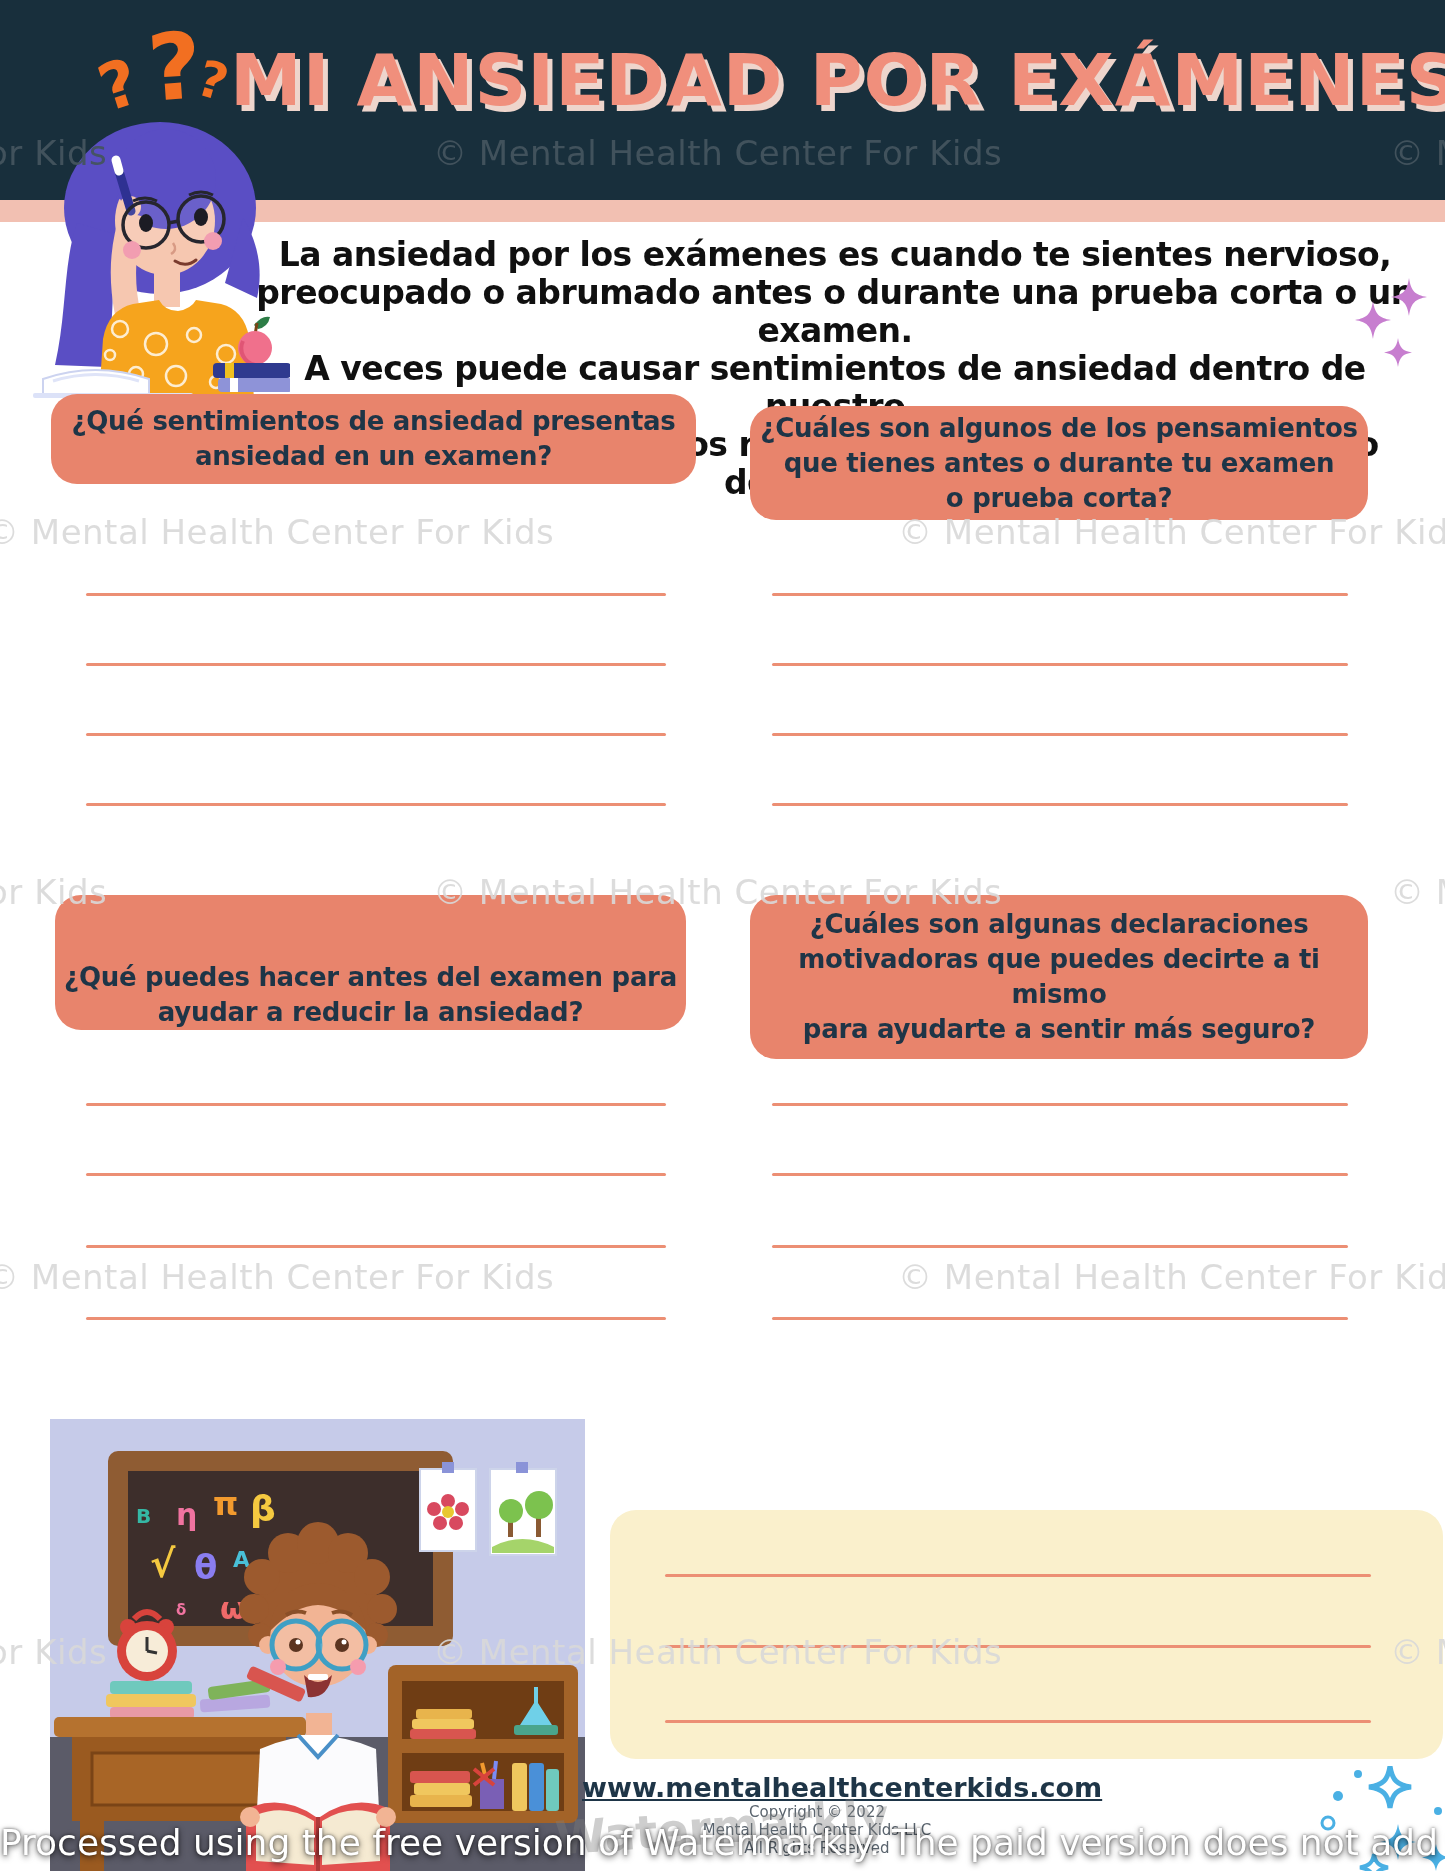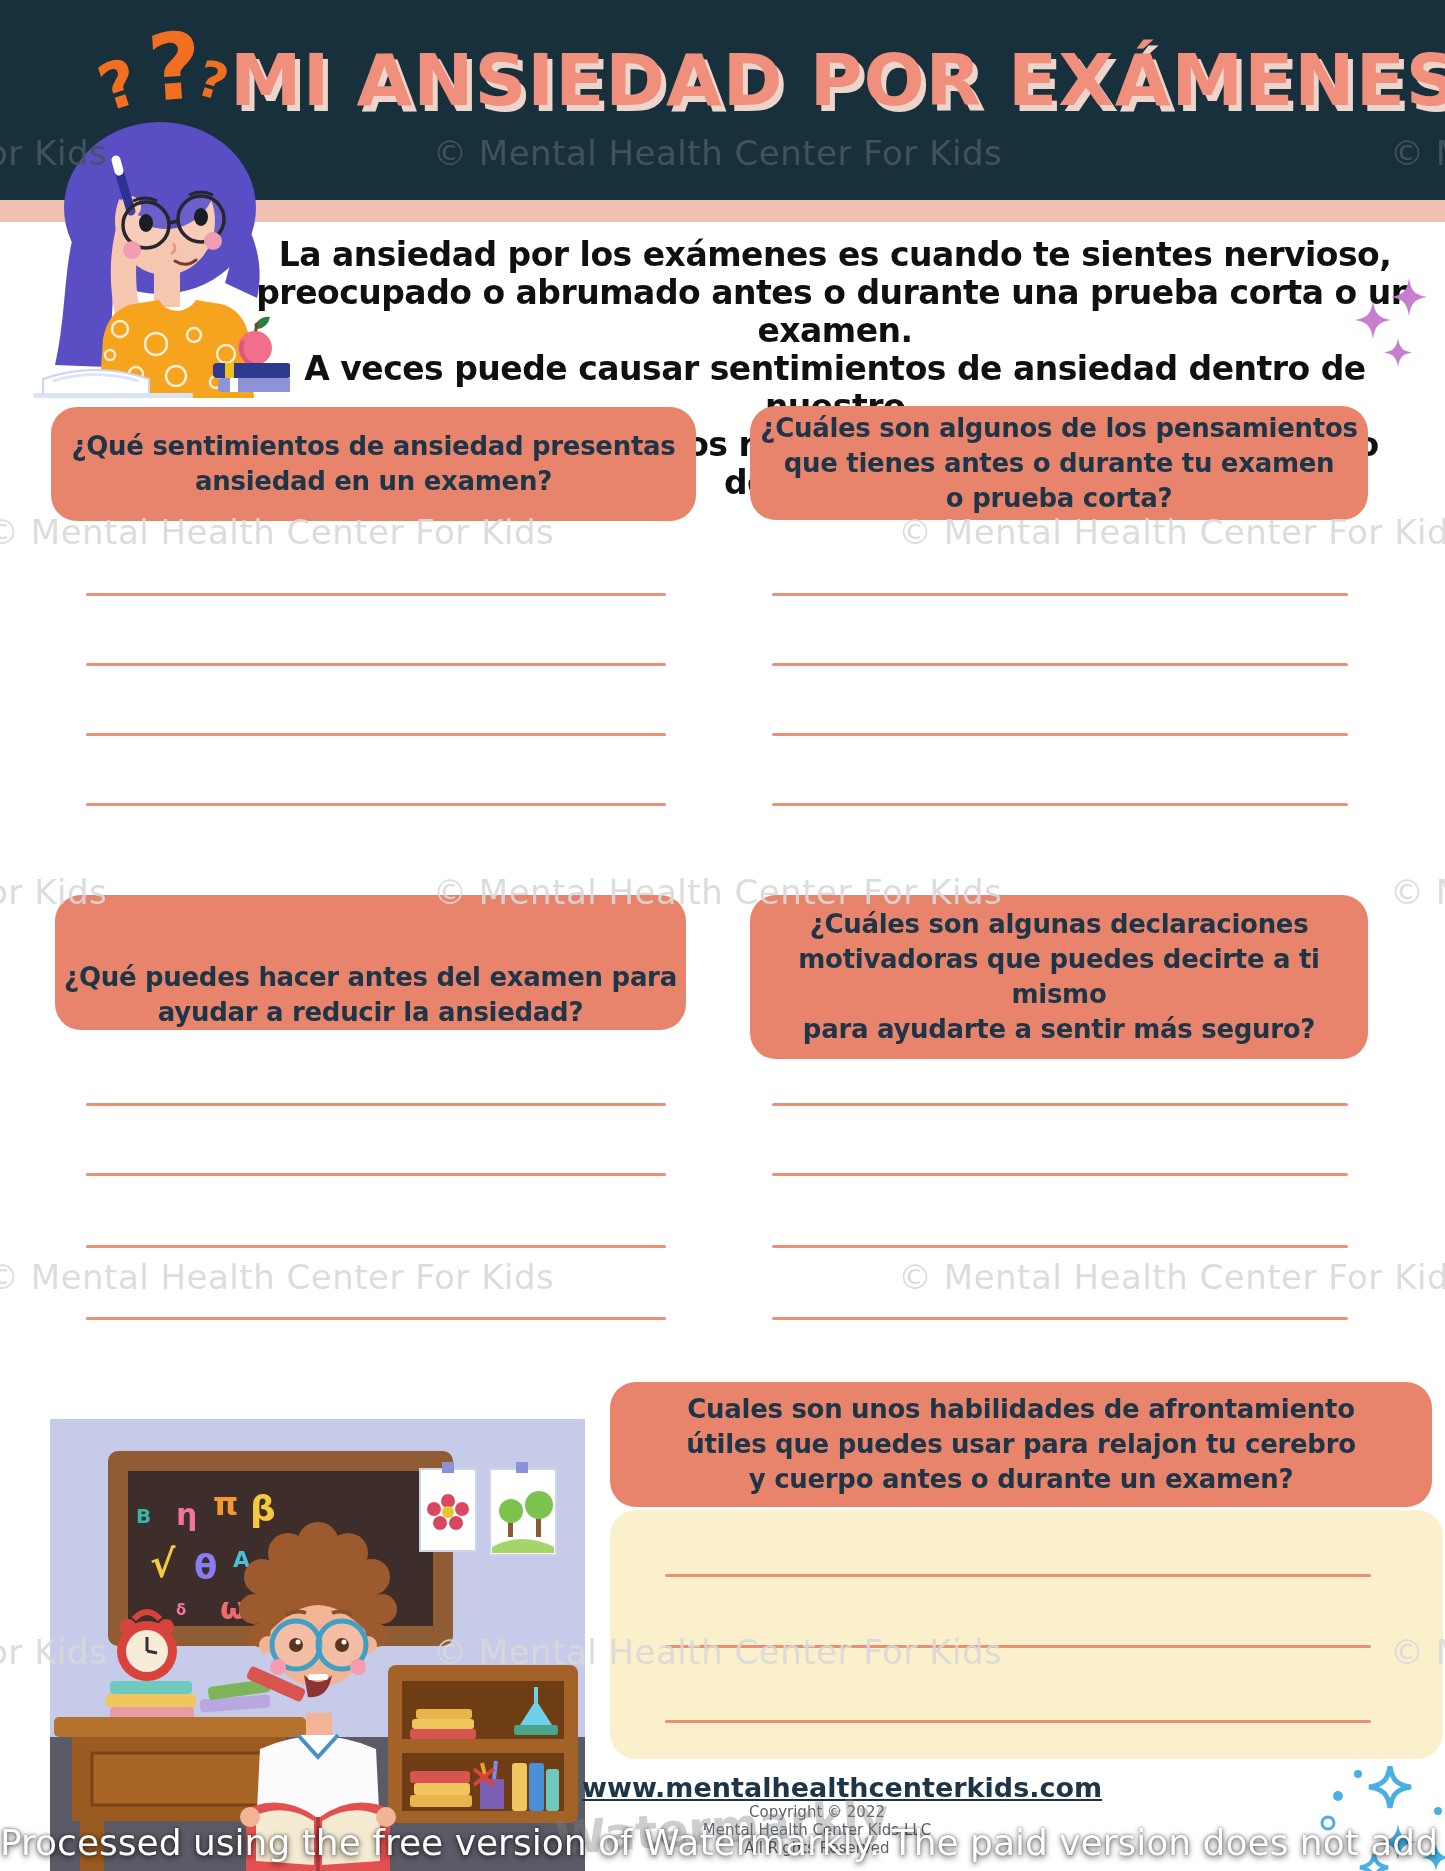--- a/index.html
+++ b/index.html
@@ -30,21 +30,21 @@
     position:absolute;left:230px;top:236px;width:1210px;text-align:center;
     font-size:33px;font-weight:bold;letter-spacing:-0.5px;line-height:38px;color:var(--body-text);
   }
   
   .qbox{
     position:absolute;background:var(--question-box);border-radius:26px;
     color:var(--question-text);font-weight:bold;text-align:center;
     display:flex;flex-direction:column;justify-content:center;
     font-size:26px;line-height:35px;letter-spacing:-0.3px;z-index:4;
   }
-  .qbox-1{left:51px;top:407px;width:645px;height:114px;}
+  .qbox-1{left:51px;top:394px;width:645px;height:90px;}
   .qbox-2{left:750px;top:406px;width:618px;height:114px;}
   .qbox-3{left:55px;top:895px;width:631px;height:135px;justify-content:flex-end;}
   .qbox-4{left:750px;top:895px;width:618px;height:164px;}
   .qbox-5{left:610px;top:1382px;width:822px;height:125px;}
   .yellow-box{
     position:absolute;left:610px;top:1510px;width:833px;height:249px;
     background:var(--yellow-box);border-radius:26px;z-index:2;
   }
   .ans-line{position:absolute;height:3px;border-radius:2px;background:var(--answer-line);z-index:5;}
   
@@ -160,25 +160,20 @@
       <div>o prueba corta?</div>
     </div>
   <div class="qbox qbox-3">
       <div>¿Qué puedes hacer antes del examen para</div>
       <div>ayudar a reducir la ansiedad?</div>
     </div>
   <div class="qbox qbox-4">
       <div>¿Cuáles son algunas declaraciones</div>
       <div>motivadoras que puedes decirte a ti mismo</div>
       <div>para ayudarte a sentir más seguro?</div>
-    </div>
-  <div class="qbox qbox-5">
-      <div>Cuales son unos habilidades de afrontamiento</div>
-      <div>útiles que puedes usar para relajon tu cerebro</div>
-      <div>y cuerpo antes o durante un examen?</div>
     </div>
 
   <div class="yellow-box"></div>
 
   <svg class="classroom-ill" viewBox="0 0 535 452">
     <rect x="0" y="0" width="535" height="452" fill="#c6cbe9"></rect>
     <rect x="0" y="318" width="535" height="134" fill="#5b5b68"></rect>
 
     <rect x="58" y="32" width="345" height="195" rx="10" fill="#8f5c33"></rect>
     <rect x="78" y="52" width="305" height="155" fill="#3d2e2b"></rect>

